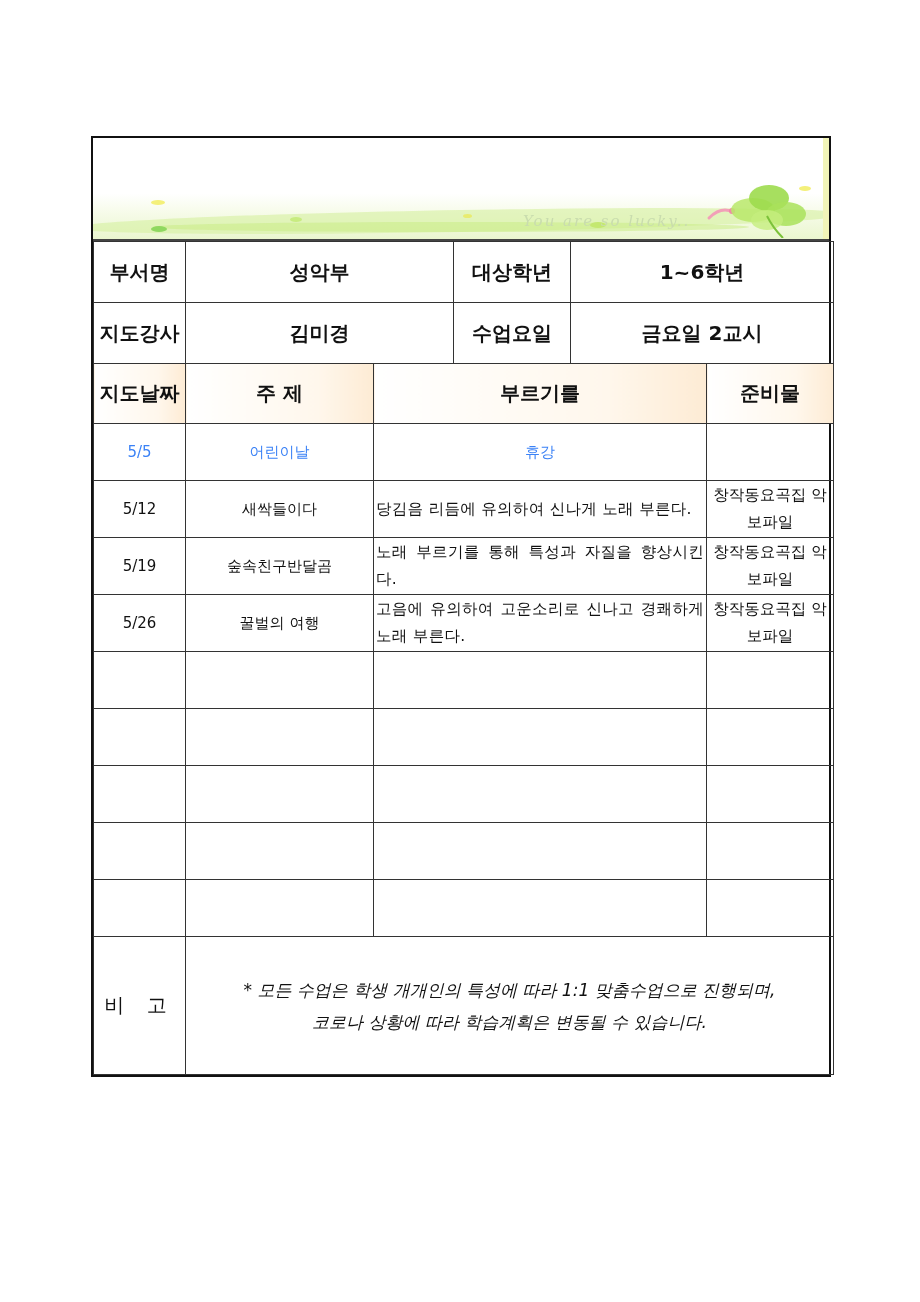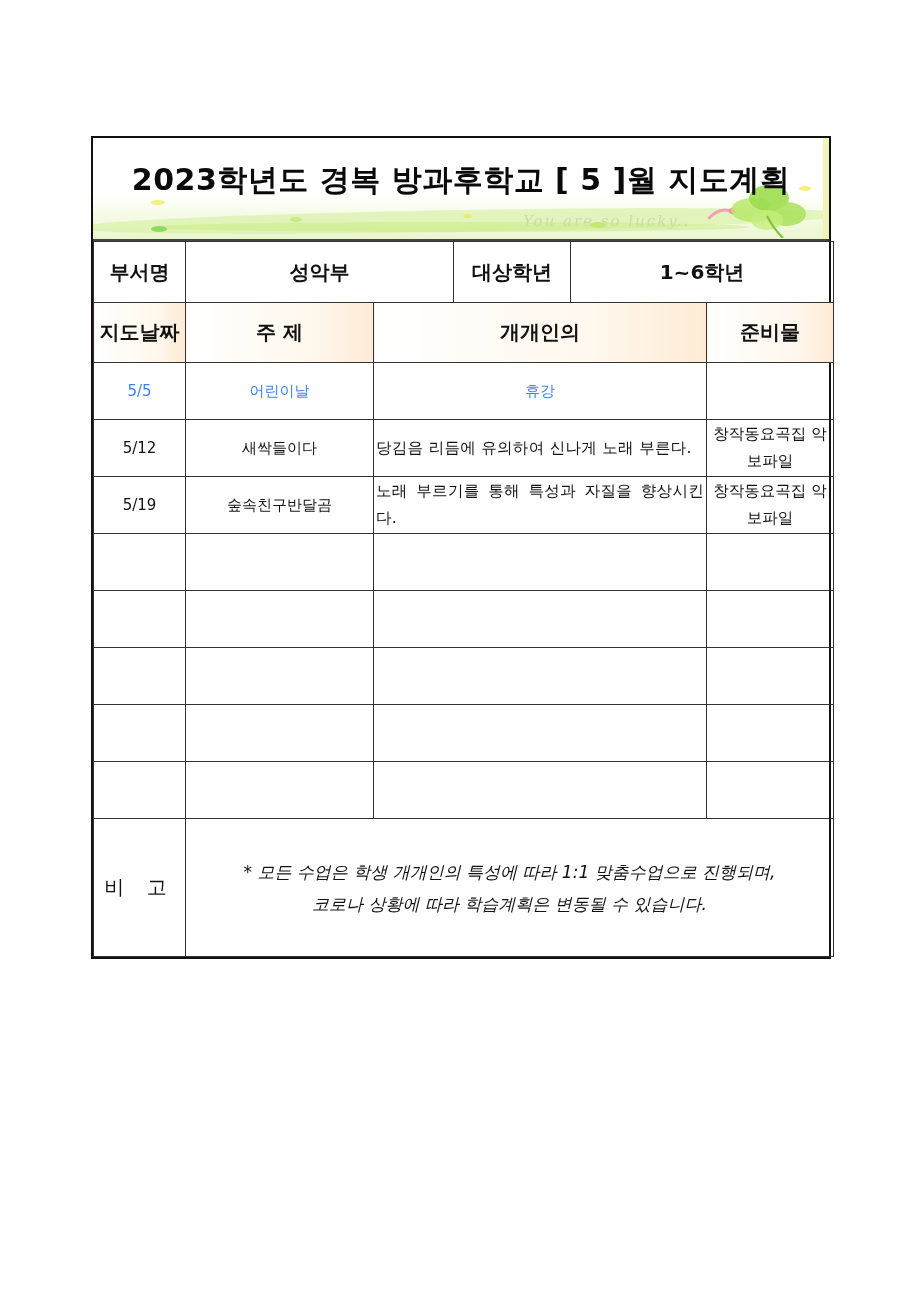--- a/index.html
+++ b/index.html
@@ -45,45 +45,50 @@
     <svg class="clover" viewBox="0 0 110 58">
       <path d="M8 38 Q20 26 32 32" stroke="#f2a0b8" stroke-width="3" fill="none" stroke-linecap="round"></path>
       <circle cx="31" cy="31" r="3" fill="#f08aa8"></circle>
       <ellipse cx="52" cy="30" rx="22" ry="12" fill="#b8e86a" opacity="0.85"></ellipse>
       <ellipse cx="68" cy="18" rx="20" ry="13" fill="#9ddc4e" opacity="0.9"></ellipse>
       <ellipse cx="85" cy="34" rx="20" ry="12" fill="#a9e25a" opacity="0.85"></ellipse>
       <ellipse cx="66" cy="40" rx="16" ry="10" fill="#c6ee7e" opacity="0.8"></ellipse>
       <path d="M66 36 Q72 48 82 58" stroke="#7cc23a" stroke-width="2" fill="none"></path>
     </svg>
     <div class="edge-right"></div>
-    <div class="title">2023학년도 경복 방과후학교 [ 5 ]월 지도계획</div>
   </div>
 
   <table>
     <colgroup>
       <col style="width:92px">
       <col style="width:188px">
       <col style="width:80px">
       <col style="width:117px">
       <col style="width:136px">
       <col style="width:127px">
     </colgroup>
 
     <tbody>
         <tr class="info">
       <td class="lbl">부서명</td>
       <td colspan="2">성악부</td>
       <td>대상학년</td>
       <td colspan="2">1~6학년</td>
     </tr>
+    <tr class="info">
+      <td class="lbl">지도강사</td>
+      <td colspan="2">김미경</td>
+      <td>수업요일</td>
+      <td colspan="2">금요일 2교시</td>
+    </tr>
 
     <tr class="hdr">
       <td>지도날짜</td>
       <td>주 제</td>
-      <td colspan="3">개개인의</td>
+      <td colspan="3">부르기를</td>
       <td>준비물</td>
     </tr>
 
     </tbody>
       <tbody class="rows">
       <tr>
         <td class="red">5/5</td>
         <td class="red">어린이날</td>
         <td colspan="3" class="red">휴강</td>
         <td class="mat"></td>
@@ -91,20 +96,26 @@
       <tr>
         <td>5/12</td>
         <td>새싹들이다</td>
         <td colspan="3" class="content">당김음 리듬에 유의하여 신나게 노래 부른다.</td>
         <td class="mat">창작동요곡집 악보파일</td>
       </tr>
       <tr>
         <td>5/19</td>
         <td>숲속친구반달곰</td>
         <td colspan="3" class="content">노래 부르기를 통해 특성과 자질을 향상시킨다.</td>
+        <td class="mat">창작동요곡집 악보파일</td>
+      </tr>
+      <tr>
+        <td>5/26</td>
+        <td>꿀벌의 여행</td>
+        <td colspan="3" class="content"> 고음에 유의하여 고운소리로 신나고 경쾌하게 노래 부른다.</td>
         <td class="mat">창작동요곡집 악보파일</td>
       </tr>
       <tr>
         <td></td>
         <td></td>
         <td colspan="3"></td>
         <td></td>
       </tr>
       <tr>
         <td></td>

